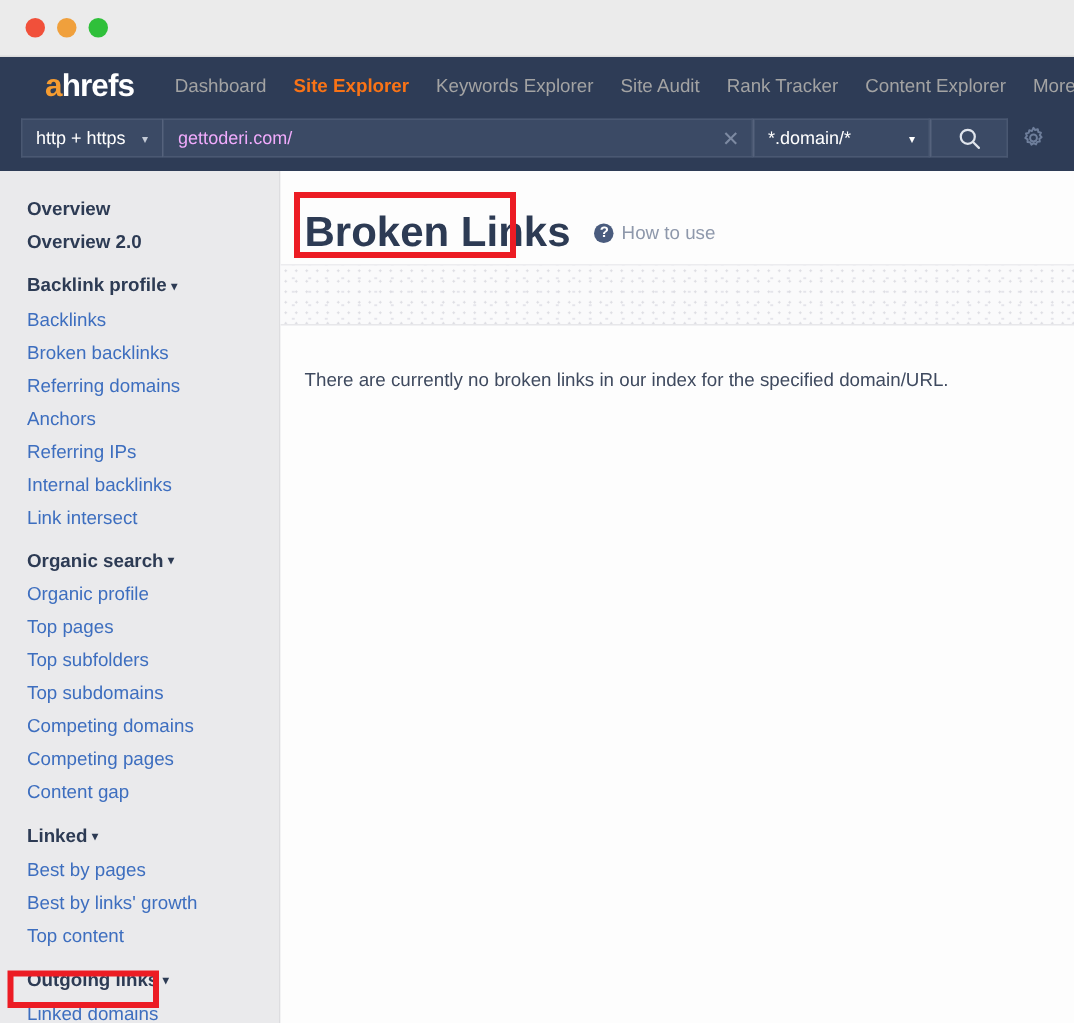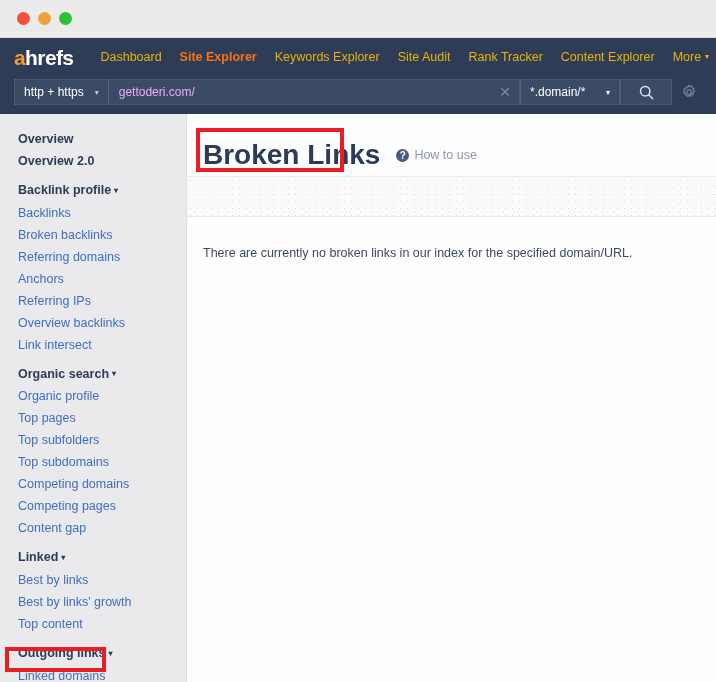--- a/index.html
+++ b/index.html
@@ -32,35 +32,35 @@
   .tl-close  { background: #f1503a; }
   .tl-min    { background: #f0a03c; }
   .tl-max    { background: #2fc03a; }
 
   
   #top-nav {
     height: 38px;
     background: #2e3c56;
     display: flex;
     align-items: center;
-    padding: 0 14px;
+    padding: 0 30px;
     gap: 0px;
   }
   #brand-logo {
     font-size: 21px;
     font-weight: bold;
     letter-spacing: -0.6px;
     color: #ffffff;
     margin-right: 18px;
     line-height: 1;
     white-space: nowrap;
   }
   #brand-logo .brand-a { color: #f59c31; }
   .nav-item {
-    color: #eab308;
+    color: #a3a3a3;
     font-size: 12.5px;
     padding: 0 9px;
     white-space: nowrap;
     cursor: pointer;
     line-height: 38px;
   }
   .nav-item.active { color: #f97316; font-weight: bold; }
   .nav-caret {
     display: inline-block;
     margin-left: 4px;
@@ -118,21 +118,21 @@
   }
   #clear-icon {
     color: #7d8aa2;
     font-size: 14px;
     cursor: pointer;
     padding-left: 6px;
     line-height: 1;
   }
   #mode-select {
     padding: 0 9px;
-    width: 100px;
+    width: 118px;
     justify-content: space-between;
     cursor: pointer;
     border-left: 1px solid #55627c;
     white-space: nowrap;
   }
   #search-button {
     width: 52px;
     justify-content: center;
     cursor: pointer;
     border-left: 1px solid #55627c;
@@ -318,42 +318,42 @@
 
     <div class="side-group">
       <div class="side-head">
         <span>Backlink profile</span><span class="nav-caret">▾</span>
       </div>
       <div class="side-link"><span>Backlinks</span></div>
       <div class="side-link"><span>Broken backlinks</span></div>
       <div class="side-link"><span>Referring domains</span></div>
       <div class="side-link"><span>Anchors</span></div>
       <div class="side-link"><span>Referring IPs</span></div>
-      <div class="side-link"><span>Overview backlinks</span></div>
+      <div class="side-link"><span>Internal backlinks</span></div>
       <div class="side-link"><span>Link intersect</span></div>
     </div>
 
     <div class="side-group">
       <div class="side-head">
         <span>Organic search</span><span class="nav-caret">▾</span>
       </div>
       <div class="side-link"><span>Organic profile</span></div>
       <div class="side-link"><span>Top pages</span></div>
       <div class="side-link"><span>Top subfolders</span></div>
       <div class="side-link"><span>Top subdomains</span></div>
       <div class="side-link"><span>Competing domains</span></div>
       <div class="side-link"><span>Competing pages</span></div>
       <div class="side-link"><span>Content gap</span></div>
     </div>
 
     <div class="side-group">
       <div class="side-head">
         <span>Linked</span><span class="nav-caret">▾</span>
       </div>
-      <div class="side-link"><span>Best by links</span></div>
+      <div class="side-link"><span>Best by pages</span></div>
       <div class="side-link"><span>Best by links' growth</span></div>
       <div class="side-link"><span>Top content</span></div>
     </div>
 
     <div class="side-group">
       <div class="side-head">
         <span>Outgoing links</span><span class="nav-caret">▾</span>
       </div>
       <div class="side-link"><span>Linked domains</span></div>
 

